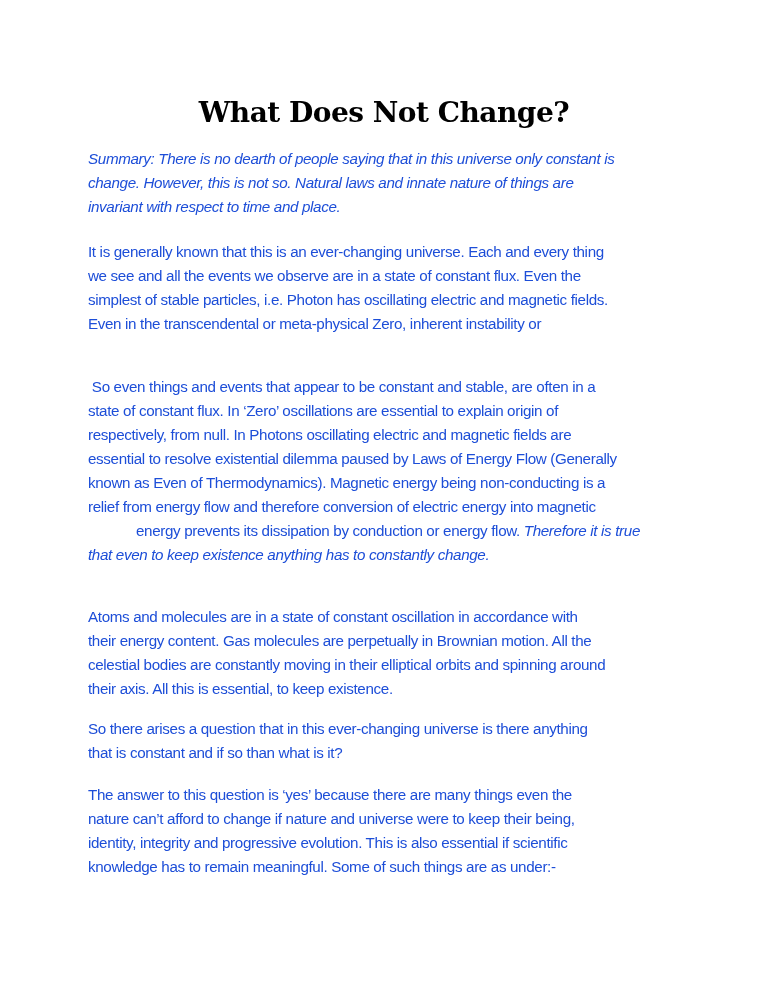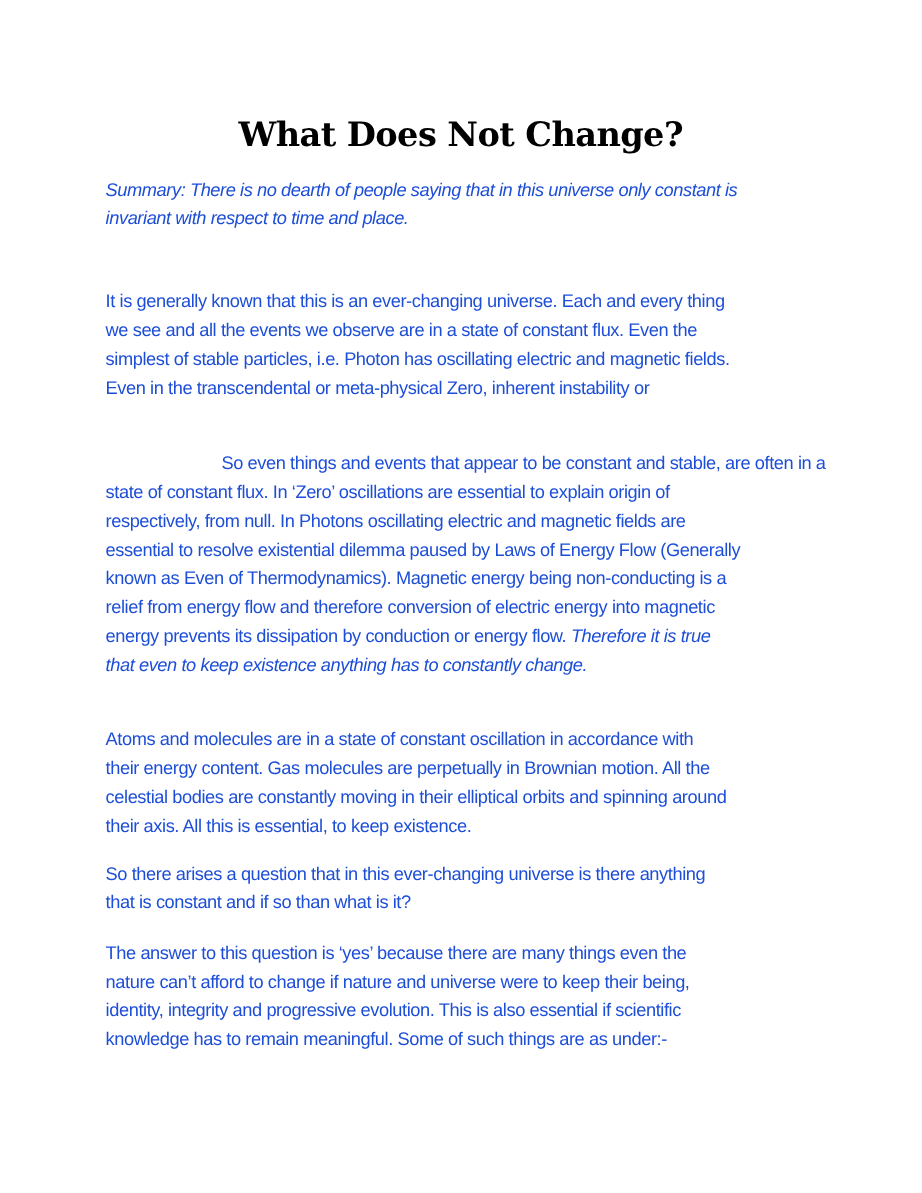--- a/index.html
+++ b/index.html
@@ -18,38 +18,39 @@
     .it { font-style: italic; }
   </style>
 </head>
 <body>
 
 <div class="page">
   <div class="title">What Does Not Change?</div>
 
   <div class="para" style="top:147px;">
     <div class="line it">Summary: There is no dearth of people saying that in this universe only constant is</div>
+    <div class="line it">change. However, this is not so. Natural laws and innate nature of things are</div>
     <div class="line it">invariant with respect to time and place.</div>
   </div>
 
   <div class="para" style="top:240px;">
     <div class="line">It is generally known that this is an ever-changing universe. Each and every thing</div>
     <div class="line">we see and all the events we observe are in a state of constant flux. Even the</div>
     <div class="line">simplest of stable particles, i.e. Photon has oscillating electric and magnetic fields.</div>
     <div class="line">Even in the transcendental or meta-physical Zero, inherent instability or</div>
   </div>
 
   <div class="para" style="top:375px;">
-    <div class="line" style="white-space:pre;text-align:right;"> So even things and events that appear to be constant and stable, are often in a</div>
+    <div class="line" style="white-space:pre;"> So even things and events that appear to be constant and stable, are often in a</div>
     <div class="line">state of constant flux. In ‘Zero’ oscillations are essential to explain origin of</div>
     <div class="line">respectively, from null. In Photons oscillating electric and magnetic fields are</div>
     <div class="line">essential to resolve existential dilemma paused by Laws of Energy Flow (Generally</div>
     <div class="line">known as Even of Thermodynamics). Magnetic energy being non-conducting is a</div>
     <div class="line">relief from energy flow and therefore conversion of electric energy into magnetic</div>
-    <div class="line" style="white-space:pre;"><span>energy prevents its dissipation by conduction or energy flow. </span><span class="it">Therefore it is true</span></div>
+    <div class="line" style="white-space:pre;margin-left:48px;"><span>energy prevents its dissipation by conduction or energy flow. </span><span class="it">Therefore it is true</span></div>
     <div class="line it">that even to keep existence anything has to constantly change.</div>
   </div>
 
   <div class="para" style="top:605px;">
     <div class="line">Atoms and molecules are in a state of constant oscillation in accordance with</div>
     <div class="line">their energy content. Gas molecules are perpetually in Brownian motion. All the</div>
     <div class="line">celestial bodies are constantly moving in their elliptical orbits and spinning around</div>
     <div class="line">their axis. All this is essential, to keep existence.</div>
   </div>
 

